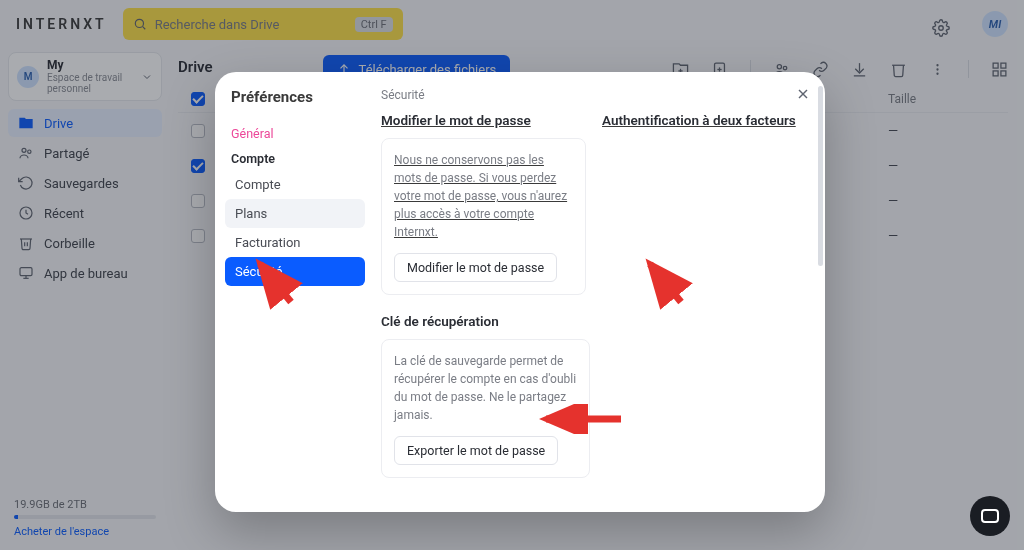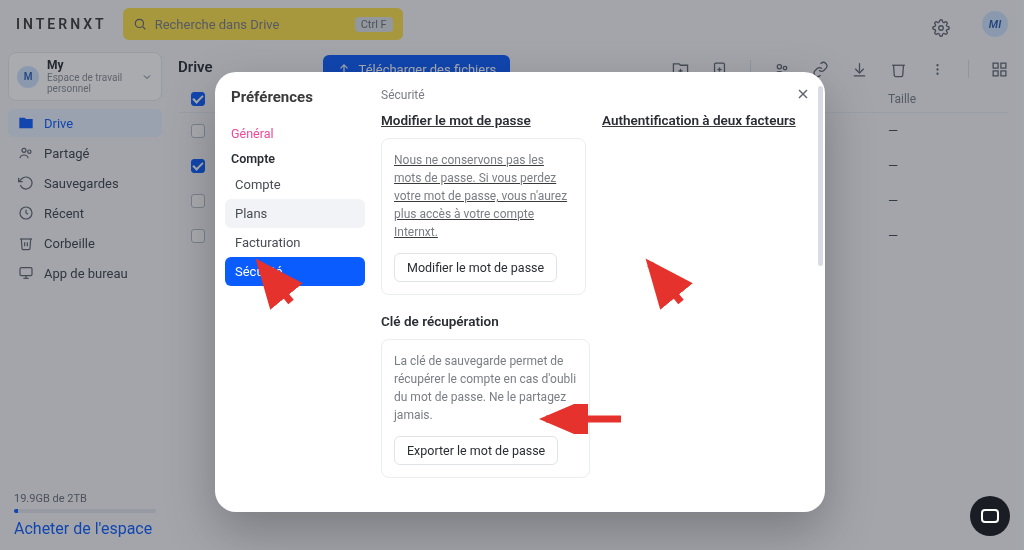--- a/index.html
+++ b/index.html
@@ -20,21 +20,21 @@
   .ws .txt{flex:1;line-height:1.1;}
   .ws .name{font-size:12px;font-weight:700;color:#2a2d34;}
   .ws .sub{font-size:10px;color:#8a8d95;}
   .nav{display:flex;flex-direction:column;gap:2px;}
   .nav-item{display:flex;align-items:center;gap:10px;padding:6px 10px;border-radius:6px;font-size:13px;color:#3f434c;cursor:pointer;}
   .nav-item.active{background:#e7efff;color:#0a5cff;}
   .nav-item.active .icon{color:#0a5cff;}
   .storage{margin-top:auto;padding:8px 6px;font-size:11px;color:#6b6e76;}
   .storage .bar{height:4px;background:#e2e4ea;border-radius:2px;margin-top:4px;overflow:hidden;}
   .storage .fill{height:100%;width:3%;background:#0a5cff;}
-  .buy{color:#0a5cff;font-size:16px;margin-top:6px;display:inline-block;}
+  .buy{color:#0a5cff;font-size:11px;margin-top:6px;display:inline-block;}
   
   .content{flex:1;padding:4px 16px 0 8px;overflow:hidden;}
   .crumb{font-size:15px;font-weight:600;color:#2a2d34;padding:6px 0 10px;}
   .upload-btn{background:#0a5cff;color:#fff;border-radius:6px;padding:7px 14px;font-size:13px;display:flex;align-items:center;gap:8px;margin-left:110px;}
   .tool-icons{display:flex;gap:22px;margin-left:auto;align-items:center;}
   .table{width:100%;}
   .thead{display:flex;font-size:12px;color:#7a7d85;padding:6px 0;border-bottom:1px solid #e9ebef;}
   .th-check{width:40px;display:flex;justify-content:center;}
   .th-name{flex:1;}
   .th-date{width:200px;}

